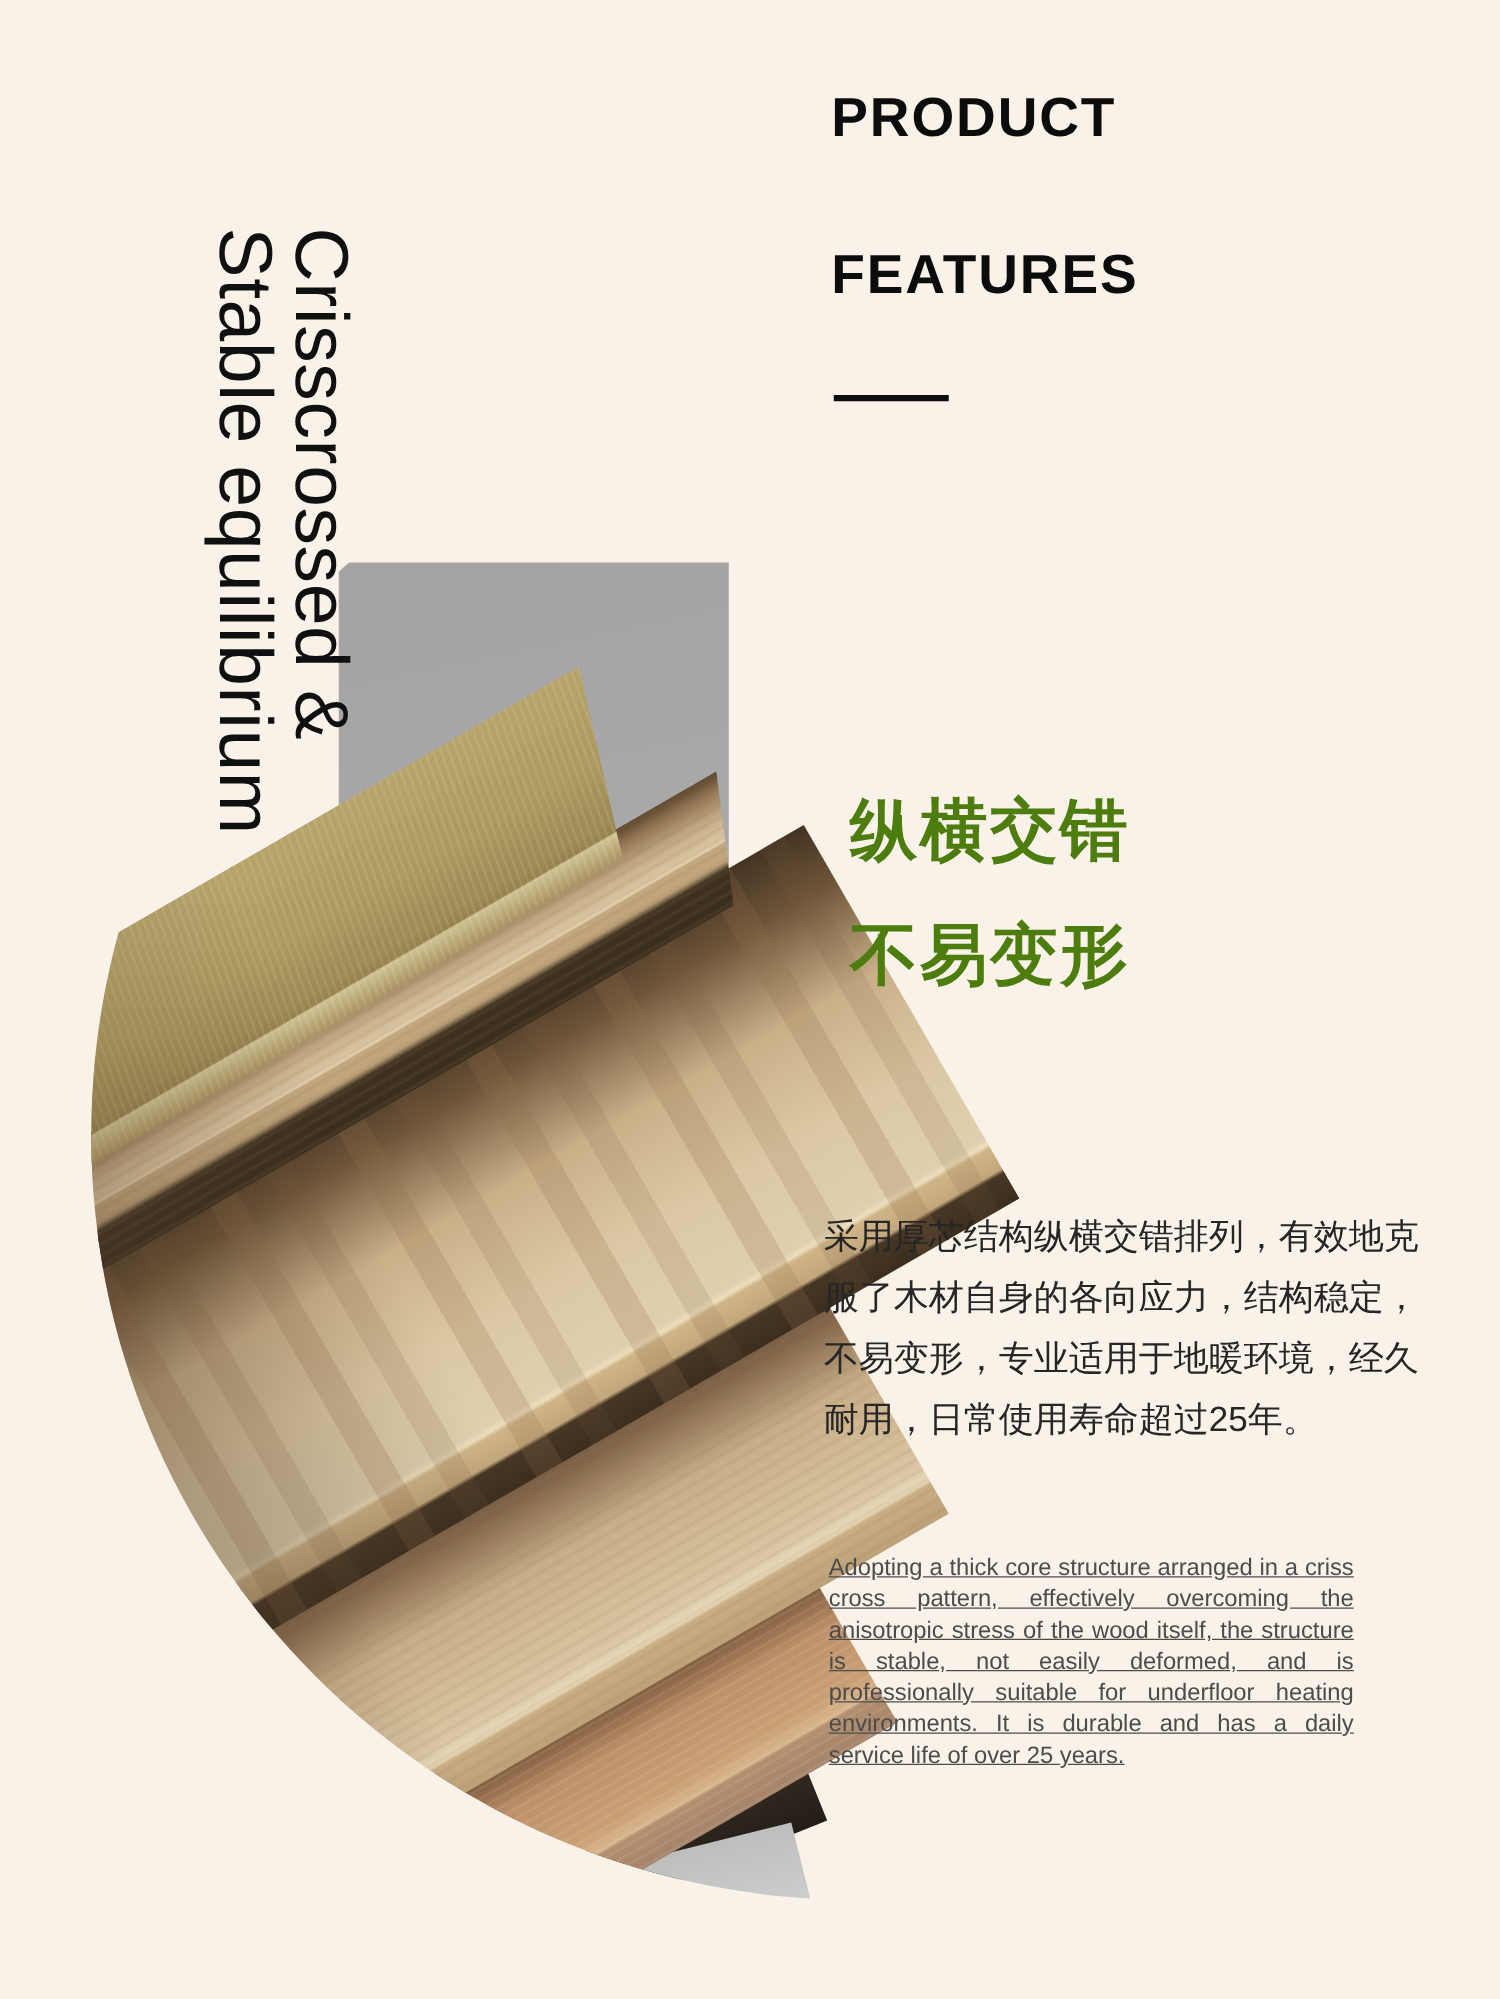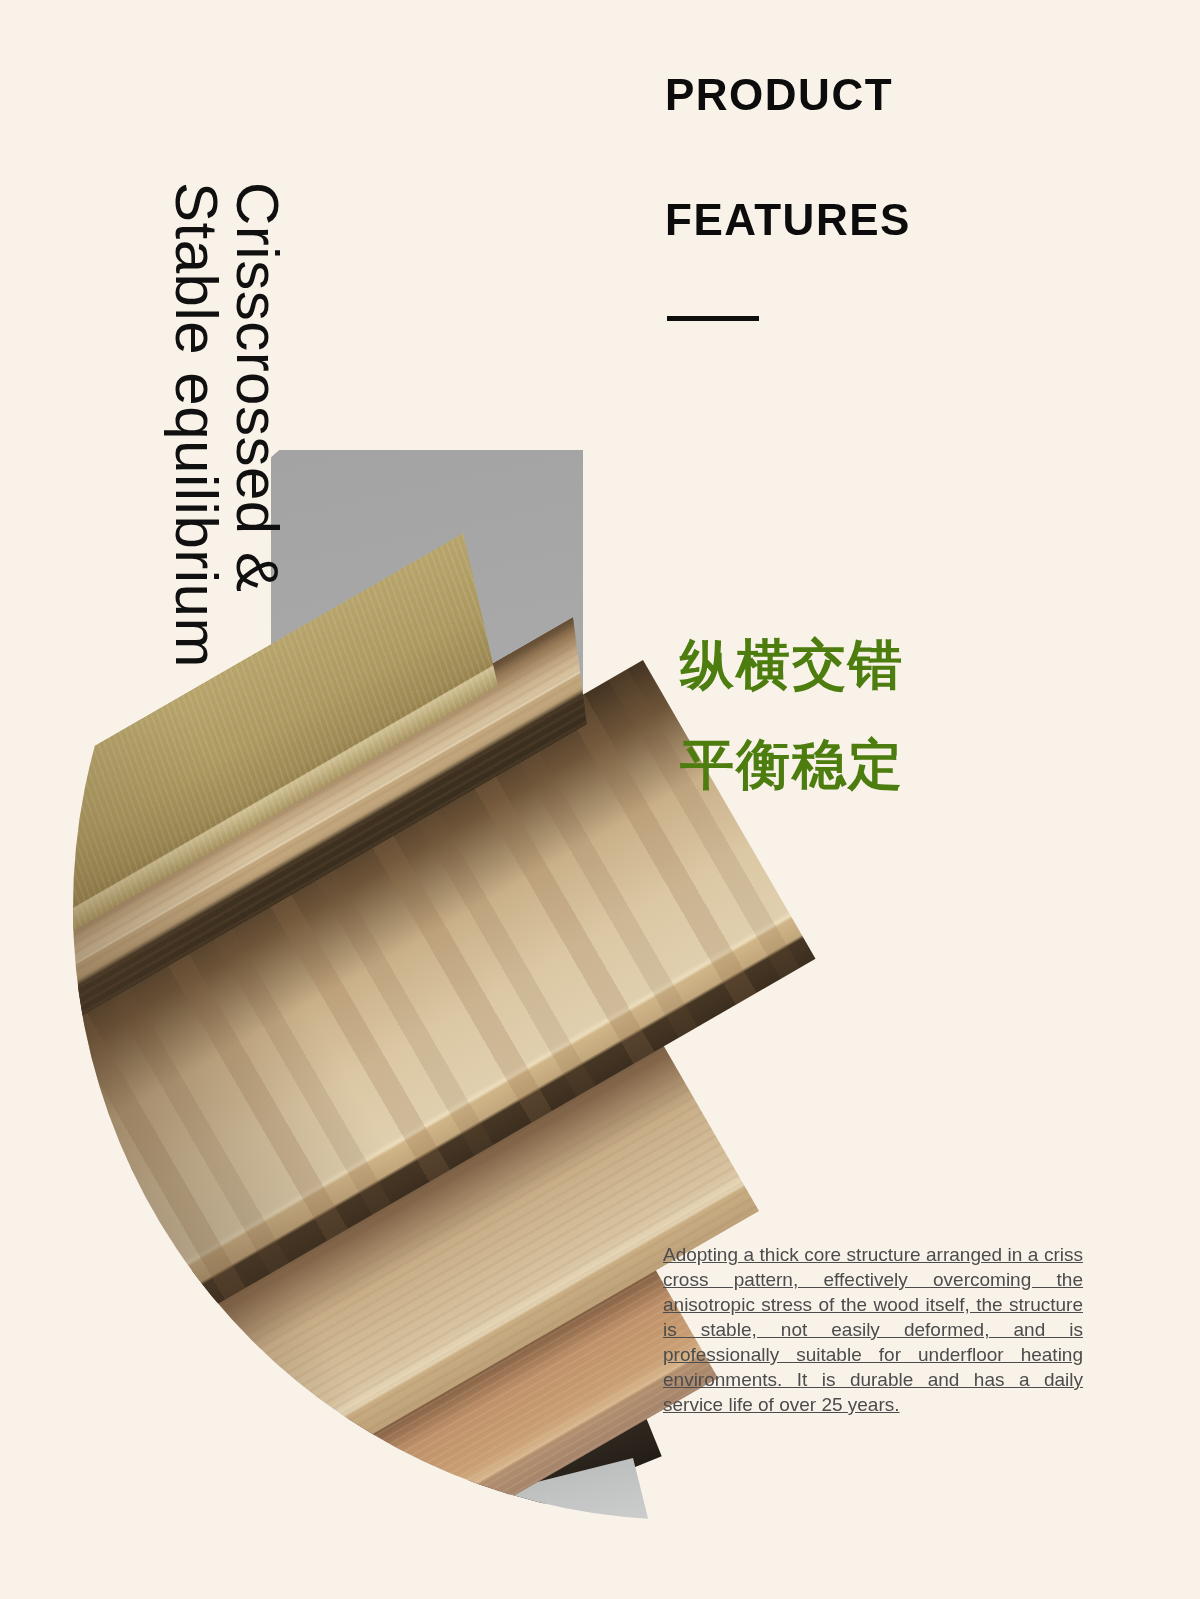--- a/index.html
+++ b/index.html
@@ -130,18 +130,19 @@
     <div>Crisscrossed &amp;</div>
     <div>Stable equilibrium</div>
   </div>
 
   <div class="hdr l1">PRODUCT</div>
   <div class="hdr l2">FEATURES</div>
   <div class="divider"></div>
 
   <div class="zh-heading">
     <div>纵横交错</div>
-    <div>平衡稳定</div>
+    <div>不易变形</div>
   </div>
 
+  <div class="zh-body">采用厚芯结构纵横交错排列，有效地克服了木材自身的各向应力，结构稳定，不易变形，专业适用于地暖环境，经久耐用，日常使用寿命超过25年。</div>
   <div class="en-body">Adopting a thick core structure arranged in a criss cross pattern, effectively overcoming the anisotropic stress of the wood itself, the structure is stable, not easily deformed, and is professionally suitable for underfloor heating environ­ments. It is durable and has a daily service life of over 25 years.</div>
 
 </div>
 
 </body></html>

